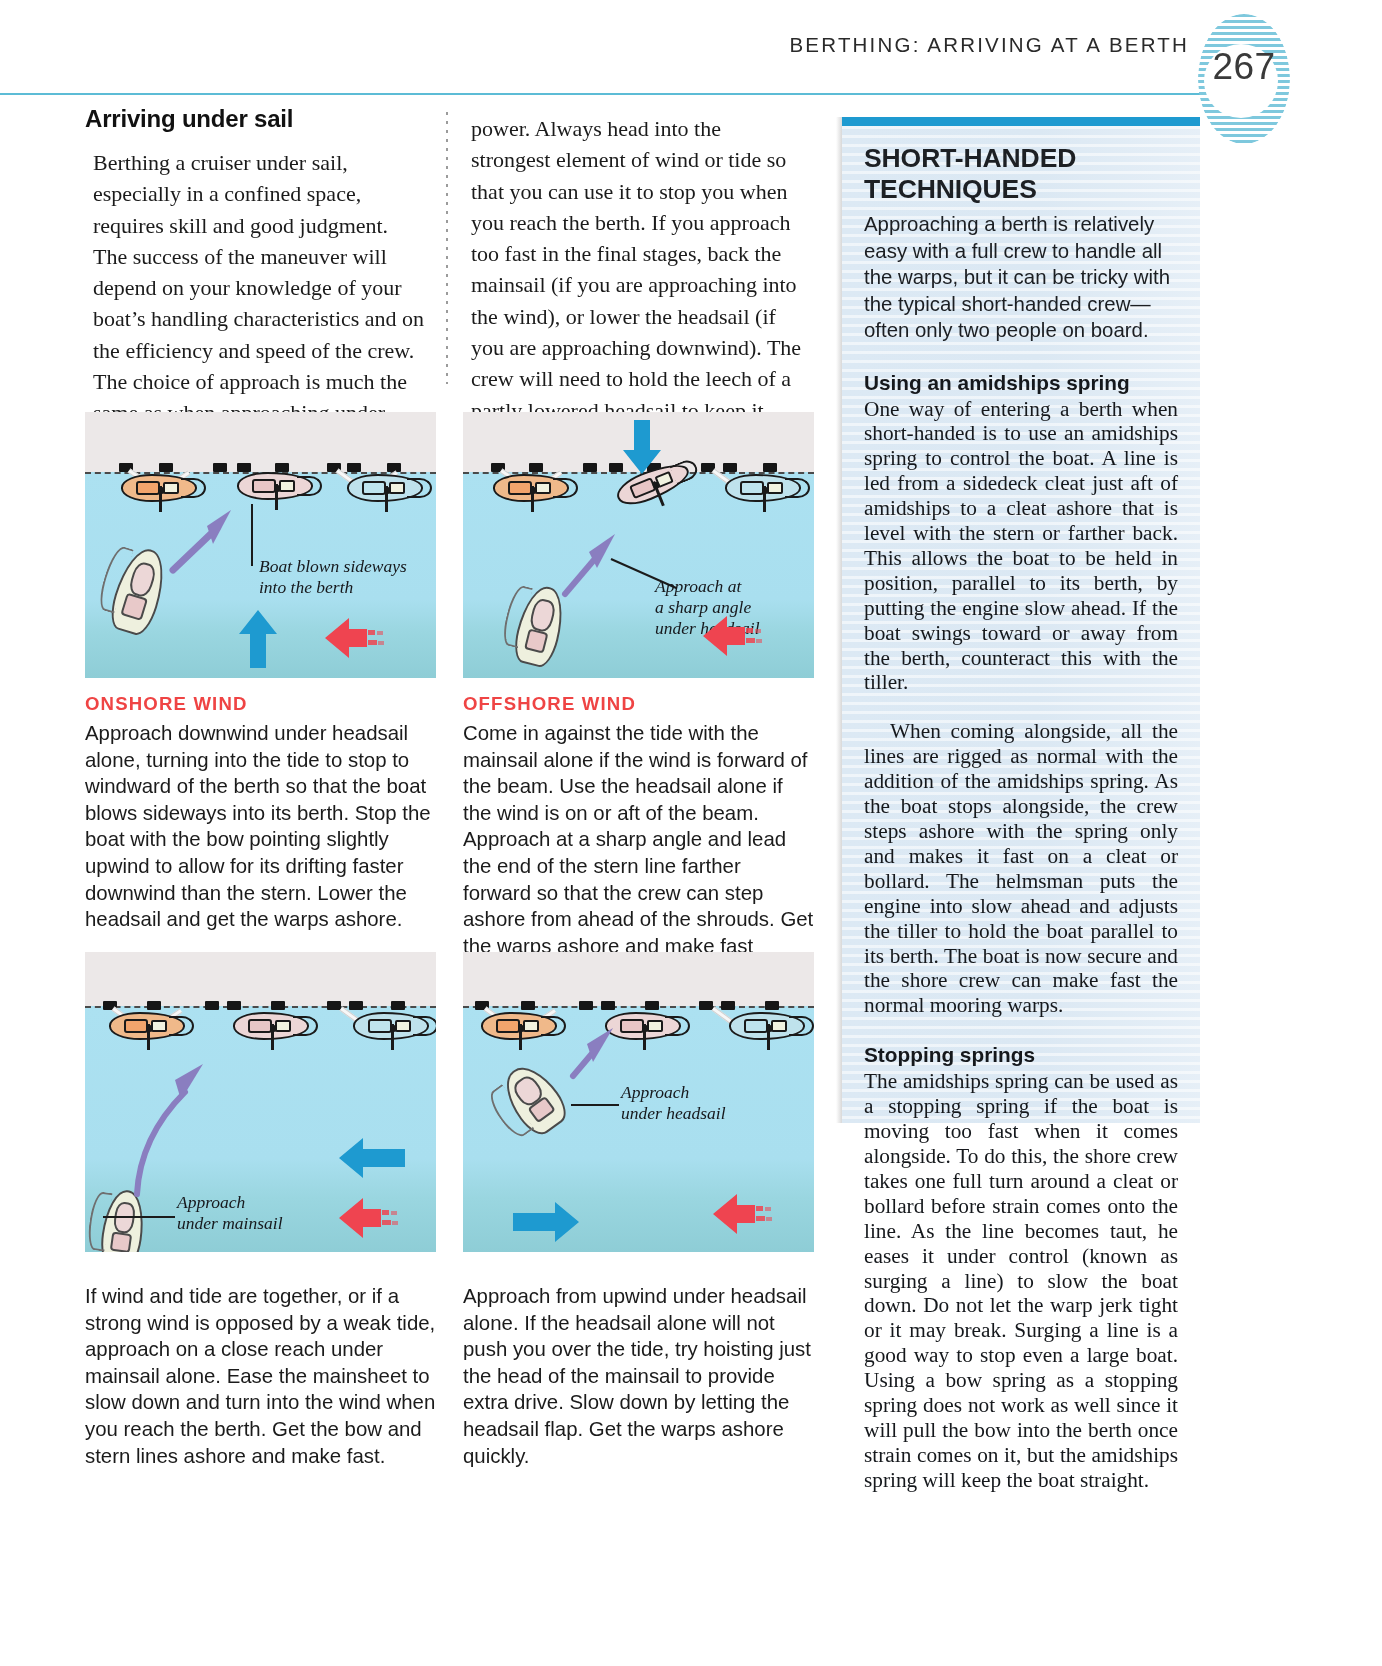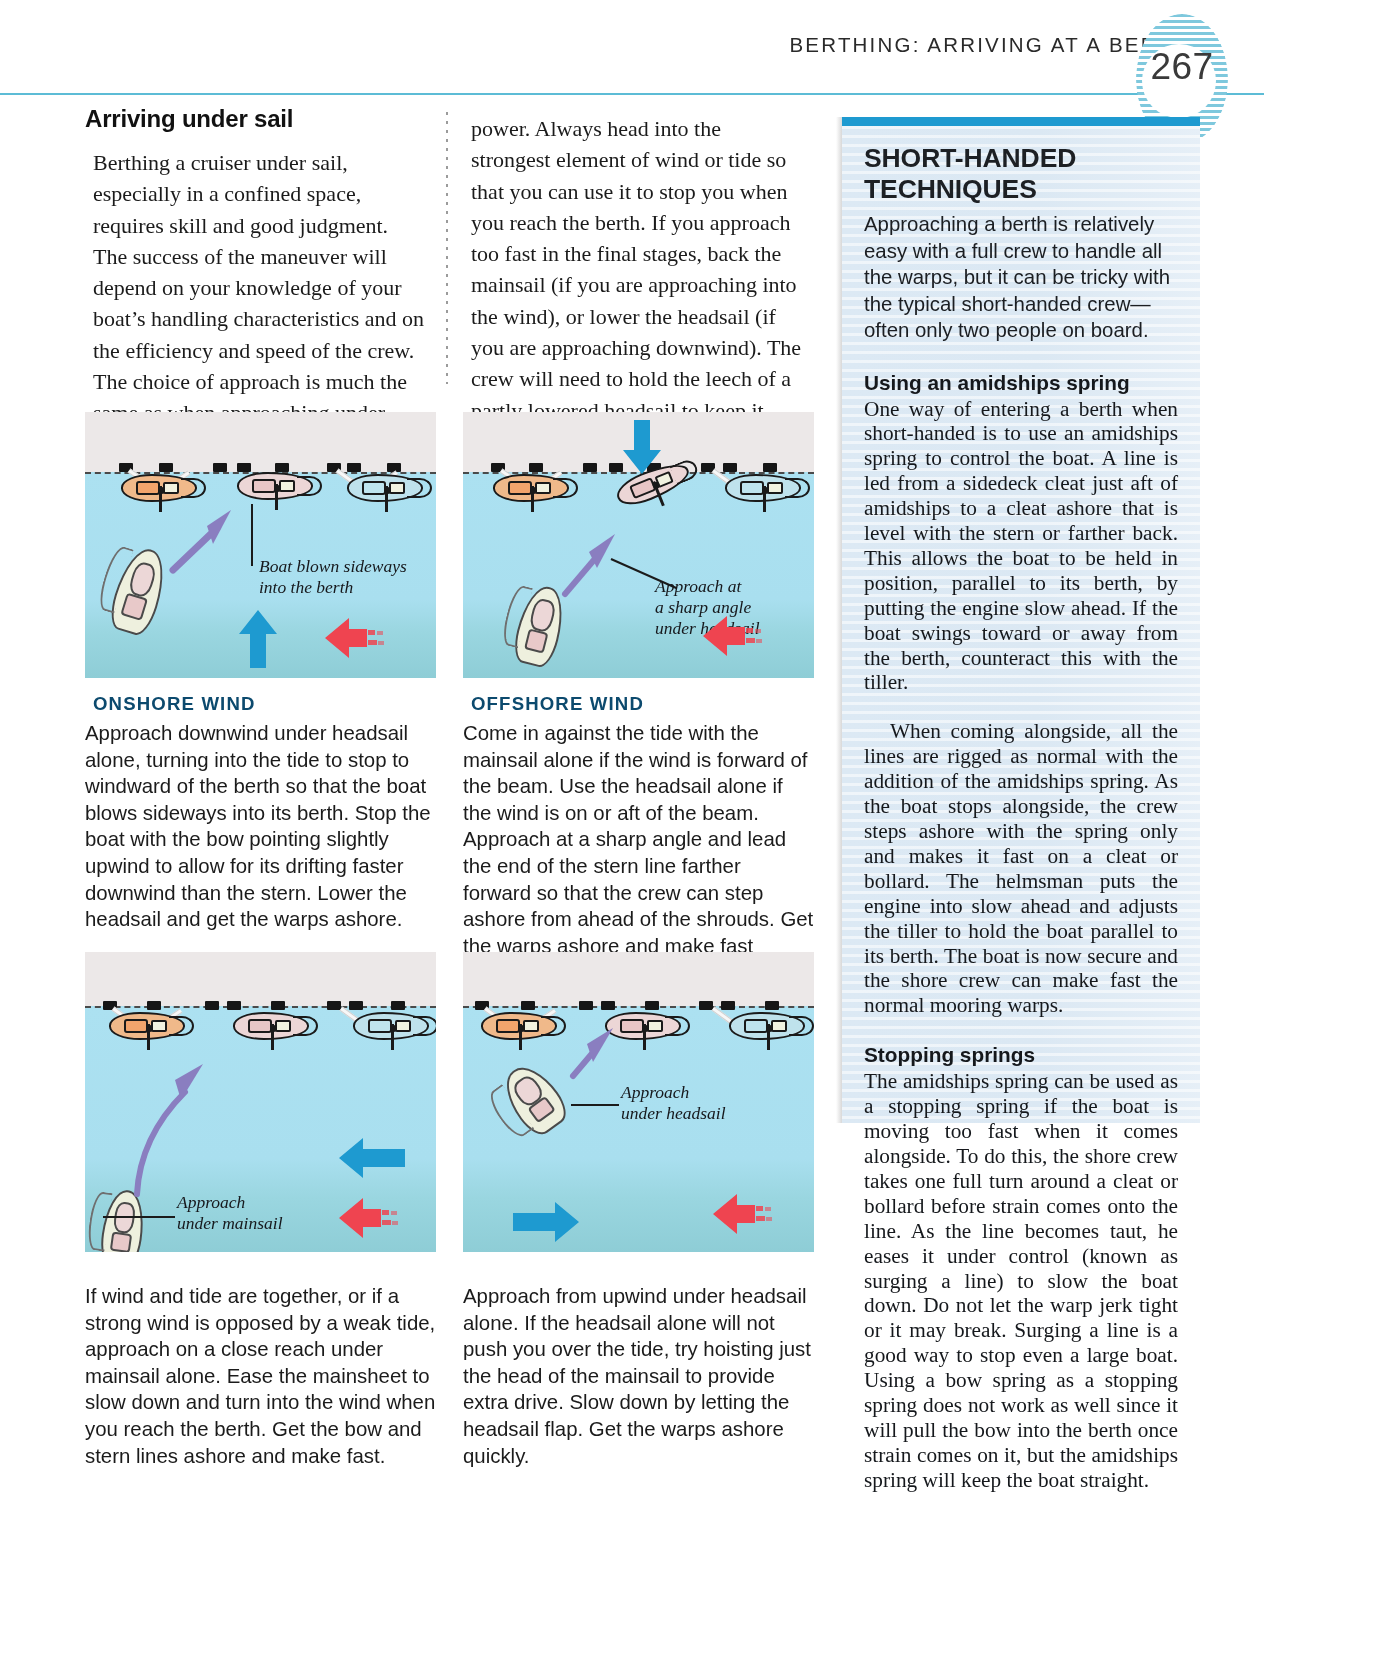--- a/index.html
+++ b/index.html
@@ -19,21 +19,21 @@
     text-transform:uppercase; white-space:nowrap;
     transform:translateY(-100%);
   }
   #running-head .rh-rule{
     position:absolute; left:0; top:93px; width:1264px; height:2px;
     background:#5cbcd6;
   }
 
   
   #page-badge{
-    position:absolute; left:1136px; top:14px; width:92px; height:130px;
+    position:absolute; left:1198px; top:14px; width:92px; height:130px;
   }
   #page-badge .striped{
     position:absolute; left:0; top:0; width:92px; height:130px;
     border-radius:50% / 50%;
     background:
       repeating-linear-gradient(to bottom,
         #7ec8dd 0px,#7ec8dd 3px,
         #ffffff 3px,#ffffff 6px);
     -webkit-mask-image:radial-gradient(circle at 46px 65px, #000 0 65px, transparent 65px);
             mask-image:radial-gradient(circle at 46px 65px, #000 0 65px, transparent 65px);
@@ -186,21 +186,21 @@
 
   
   .caption{ position:absolute; width:351px; }
   #cap-1{ left:85px;  top:692px; }
   #cap-2{ left:463px; top:692px; }
   #cap-3{ left:85px;  top:1283px; }
   #cap-4{ left:463px; top:1283px; }
   .cap-title{
     font-family:"Liberation Sans", sans-serif;
     font-weight:700; font-size:18.6px; letter-spacing:1.15px;
-    color:#0c4a6e; margin:0 0 4px 8px; line-height:24px;
+    color:#ef4444; margin:0 0 4px 0; line-height:24px;
   }
   .cap-body{
     font-family:"Liberation Sans", sans-serif;
     font-weight:400; font-size:20.4px; line-height:26.6px;
     color:#1b1b1b; margin:0;
   }
 
   
   #sidebar{
     position:absolute; left:836px; top:117px; width:364px; height:1006px;

